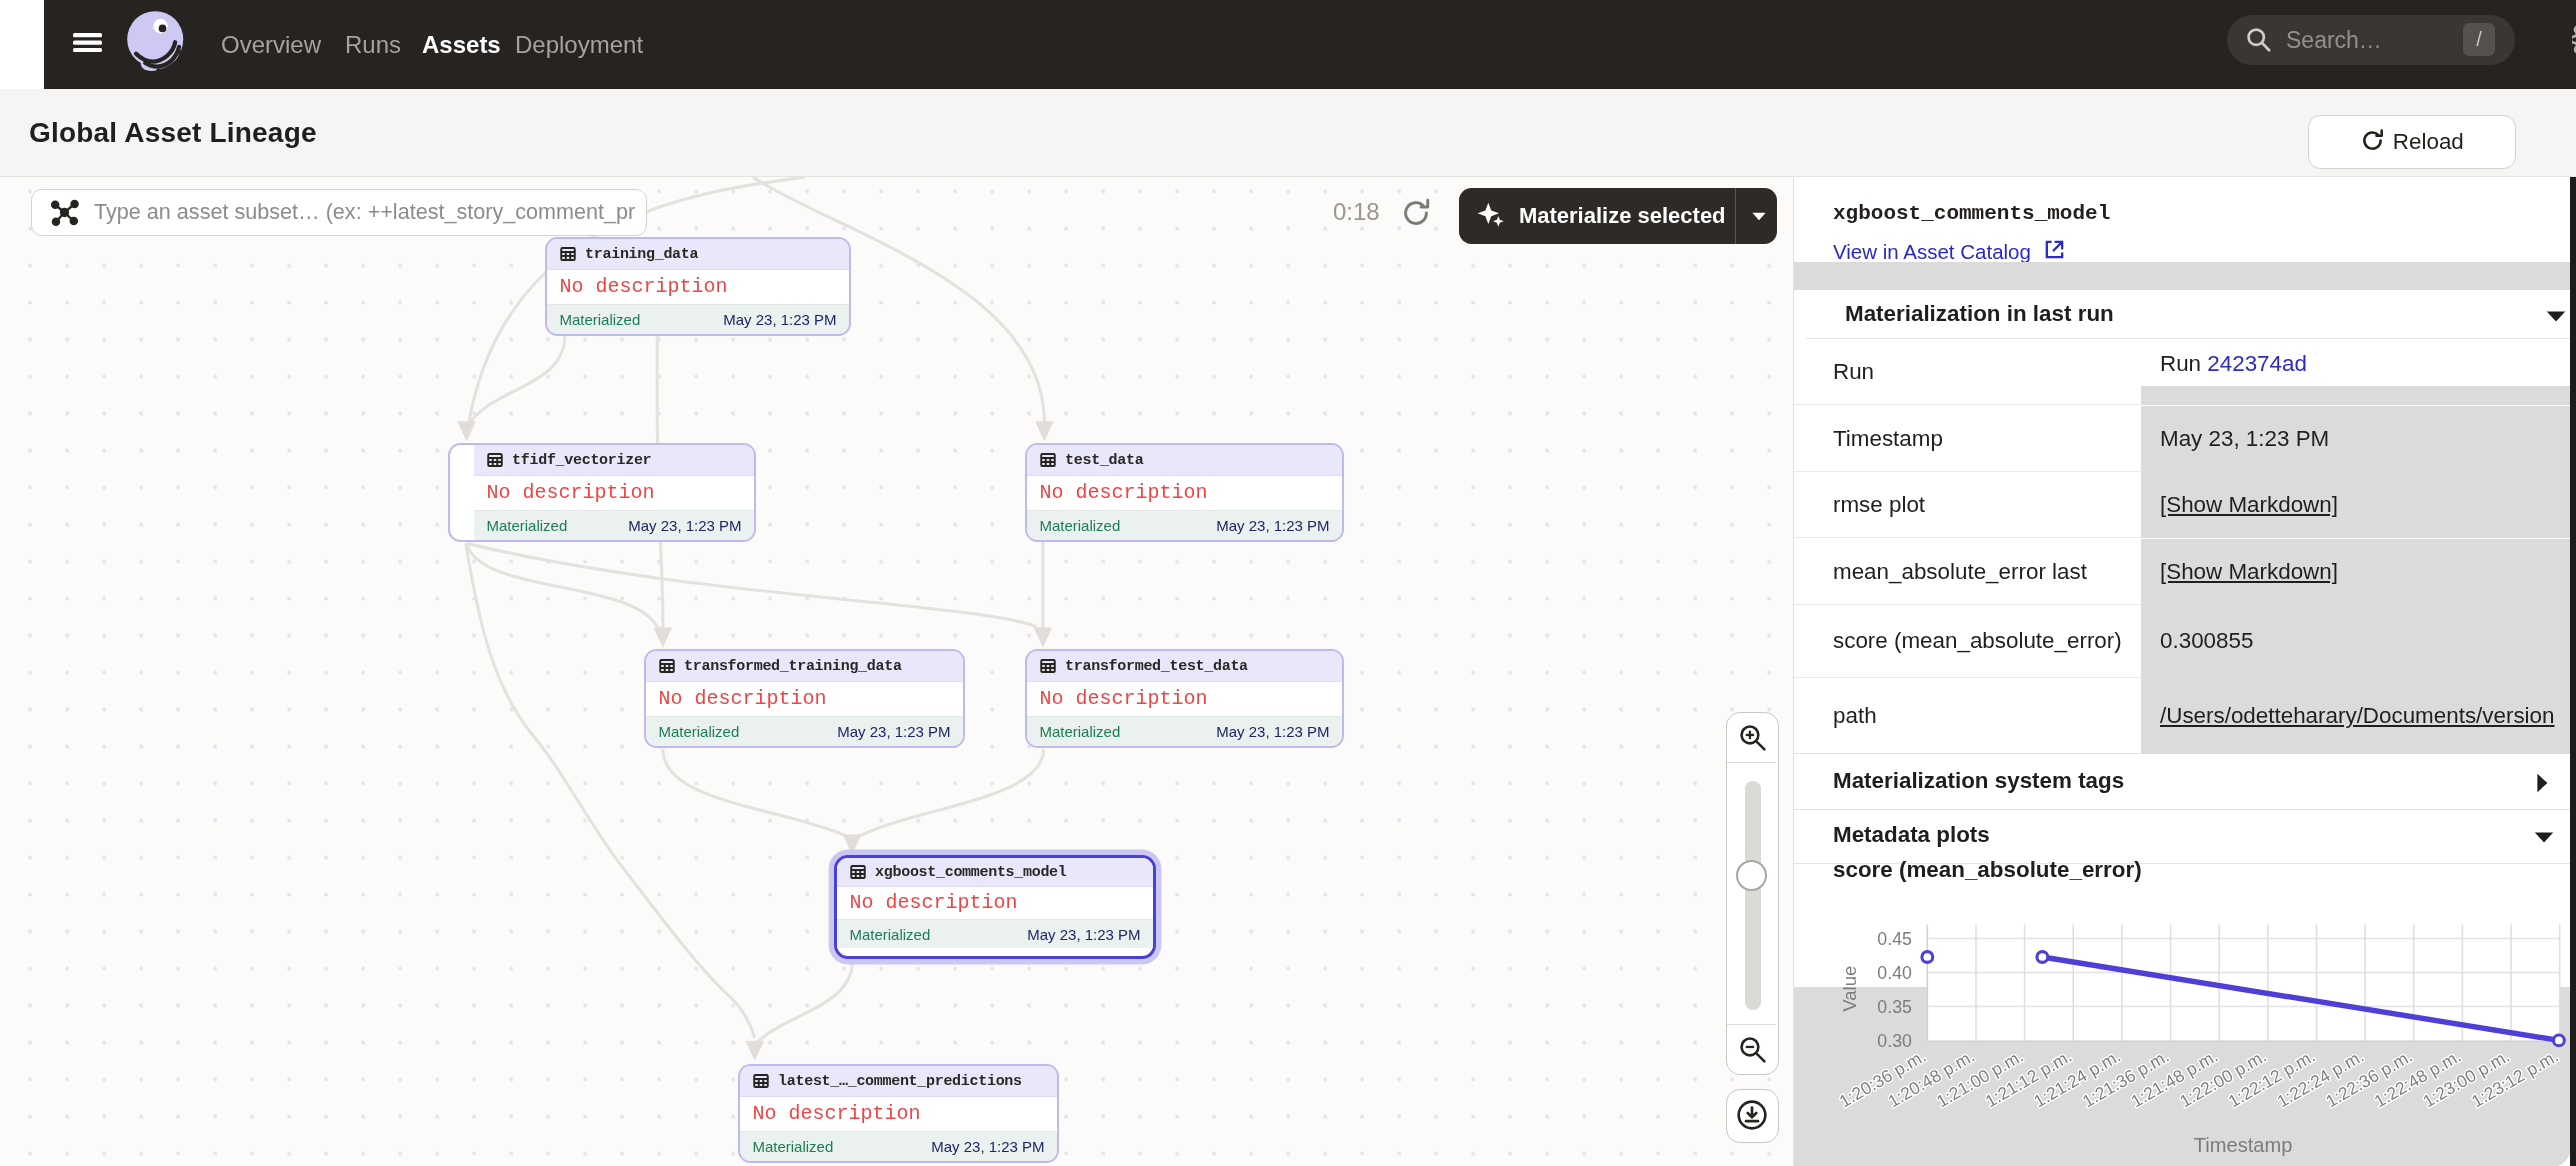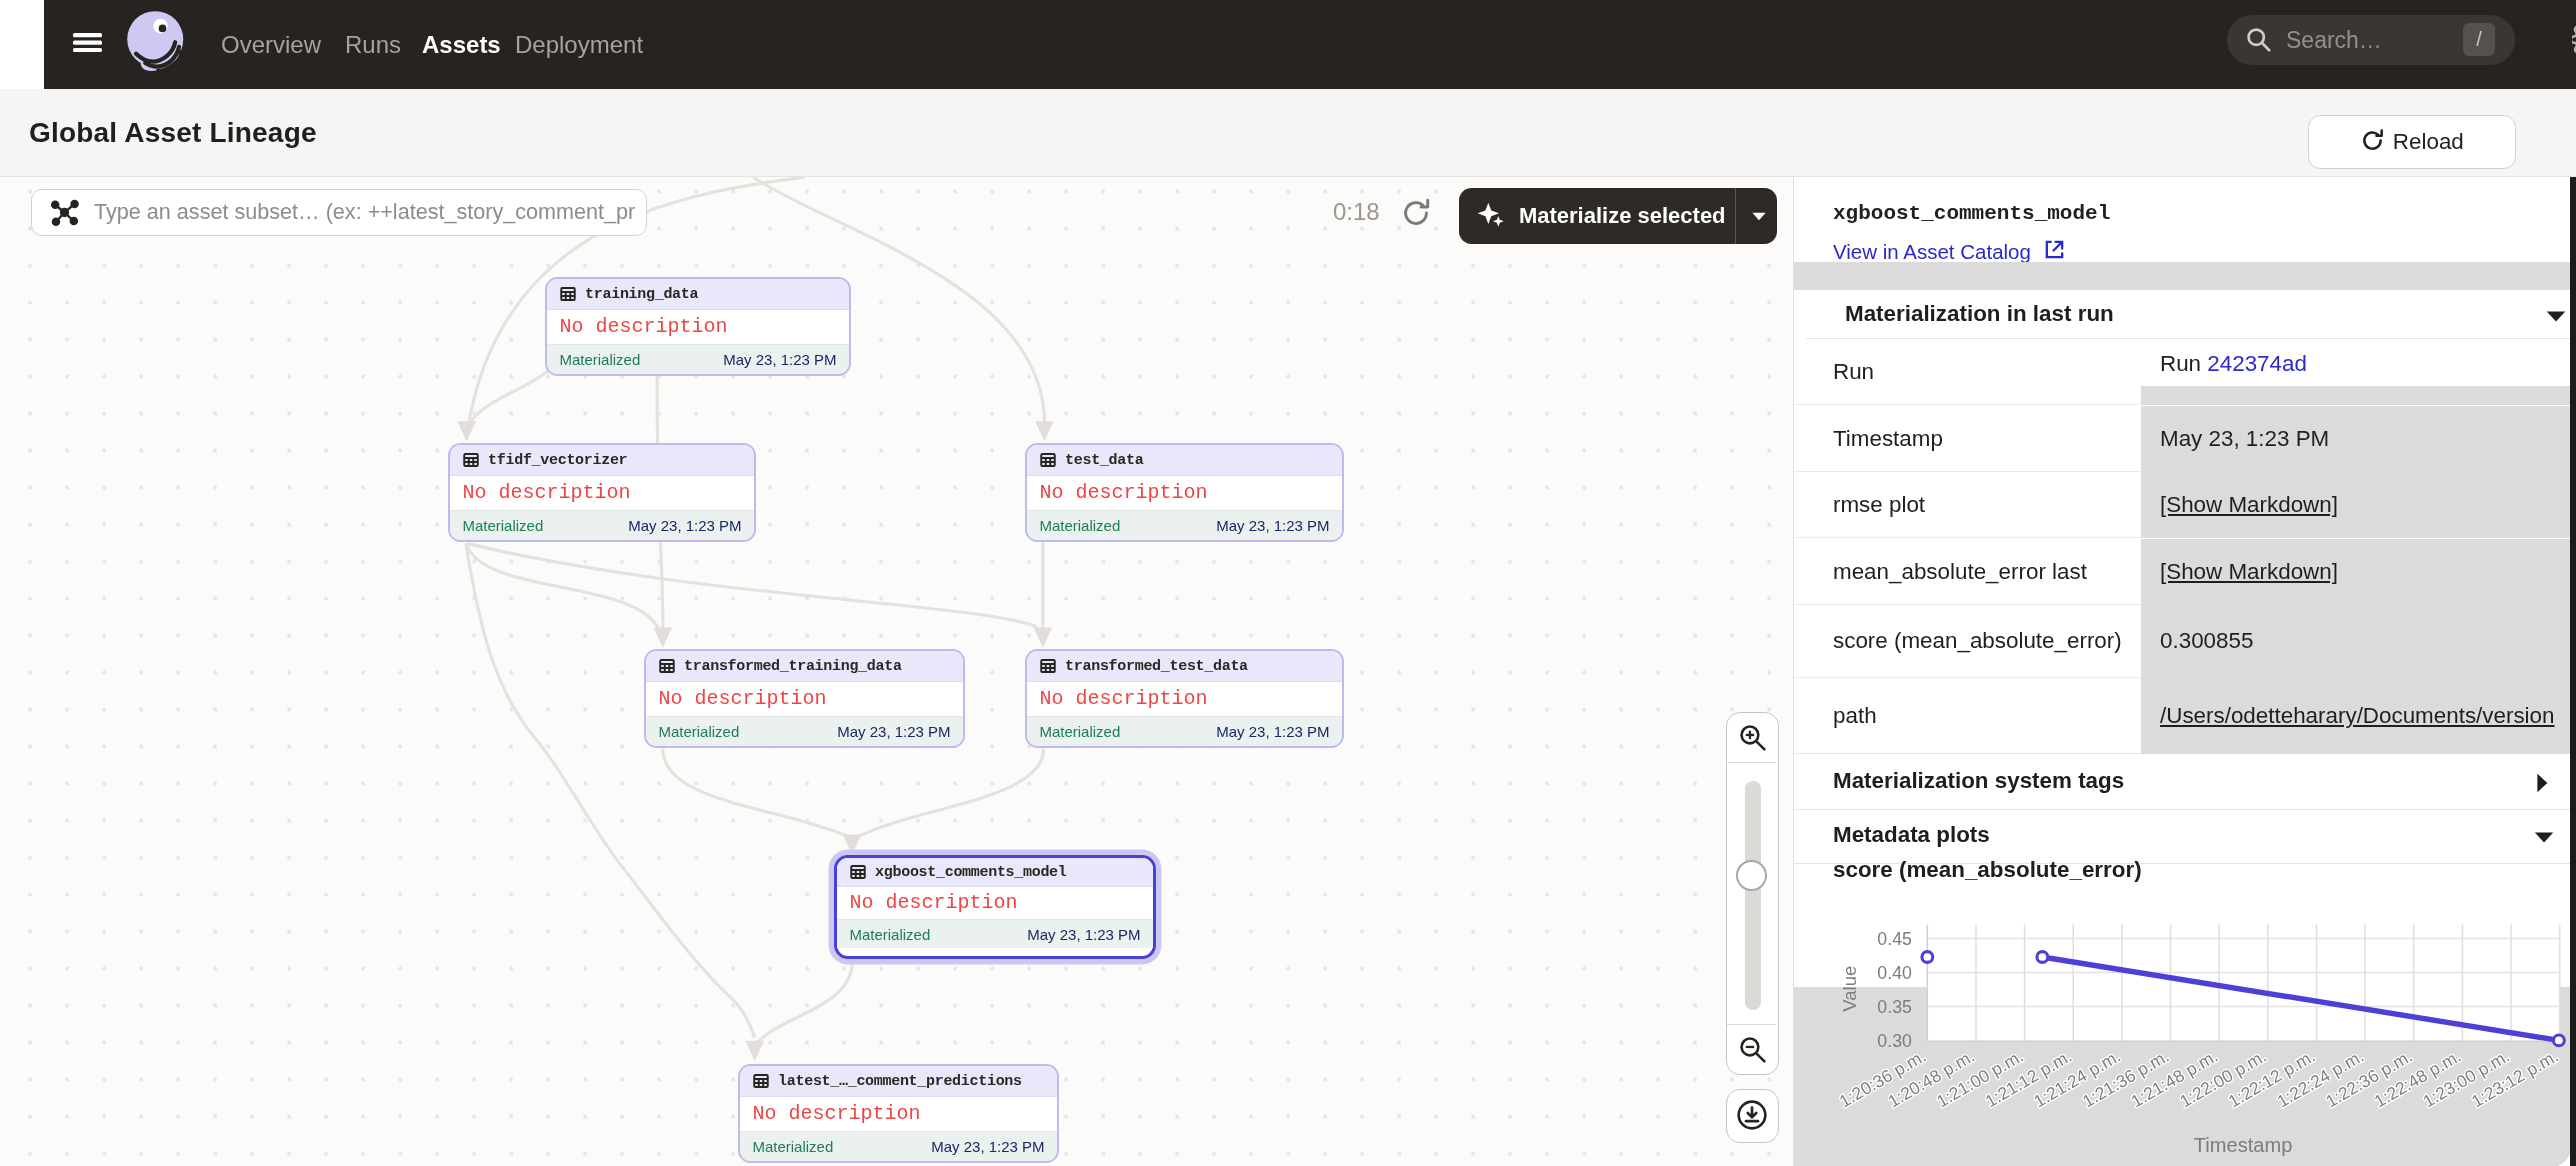--- a/index.html
+++ b/index.html
@@ -112,38 +112,38 @@
       <g fill="#e0ddda">
         <path d="M 592 316 L 616 316 L 604 342 Z"></path>
         <path d="M 1340 316 L 1364 316 L 1352 342 Z"></path>
         <path d="M 846 583 L 870 583 L 858 609 Z"></path>
         <path d="M 1338 583 L 1362 583 L 1350 609 Z"></path>
         <path d="M 1091 851 L 1115 851 L 1103 877 Z"></path>
         <path d="M 965 1118 L 989 1118 L 977 1144 Z"></path>
       </g>
     </svg>
 
-    <div class="node" style="left:545px; top:60px;  width:306px; height:99px;margin-top:40px;">
+    <div class="node" style="left:545px; top:60px;  width:306px; height:99px;">
       <div class="nhead">
         <svg width="18" height="18" viewBox="0 0 24 24" stroke="#27241f" stroke-width="2.6" fill="none">
           <rect x="3" y="4" width="18" height="16" rx="1.5"></rect>
           <line x1="3" y1="9.3" x2="21" y2="9.3"></line>
           <line x1="3" y1="14.6" x2="21" y2="14.6"></line>
           <line x1="9" y1="9.3" x2="9" y2="20"></line>
           <line x1="15" y1="9.3" x2="15" y2="20"></line>
         </svg>
         <span class="nname">training_data</span>
       </div>
       <div class="ndesc">No description</div>
       <div class="nmat">
         <span class="m1">Materialized</span>
         <span class="m2">May 23, 1:23 PM</span>
       </div>
     </div>
-    <div class="node" style="left:448px; top:266px; width:308px; height:99px;">
+    <div class="node" style="left:448px; top:266px; width:308px; height:99px;padding-left:24px;">
       <div class="nhead">
         <svg width="18" height="18" viewBox="0 0 24 24" stroke="#27241f" stroke-width="2.6" fill="none">
           <rect x="3" y="4" width="18" height="16" rx="1.5"></rect>
           <line x1="3" y1="9.3" x2="21" y2="9.3"></line>
           <line x1="3" y1="14.6" x2="21" y2="14.6"></line>
           <line x1="9" y1="9.3" x2="9" y2="20"></line>
           <line x1="15" y1="9.3" x2="15" y2="20"></line>
         </svg>
         <span class="nname">tfidf_vectorizer</span>
       </div>

